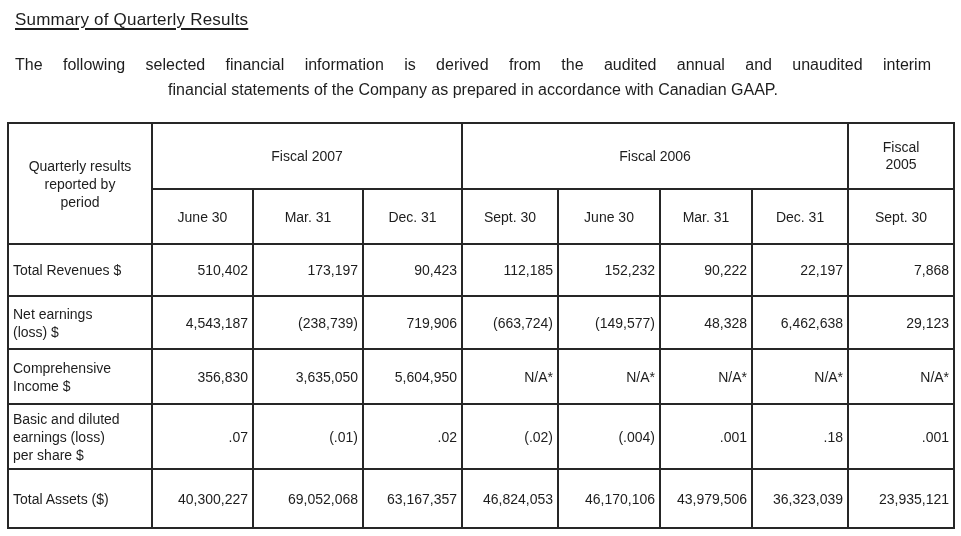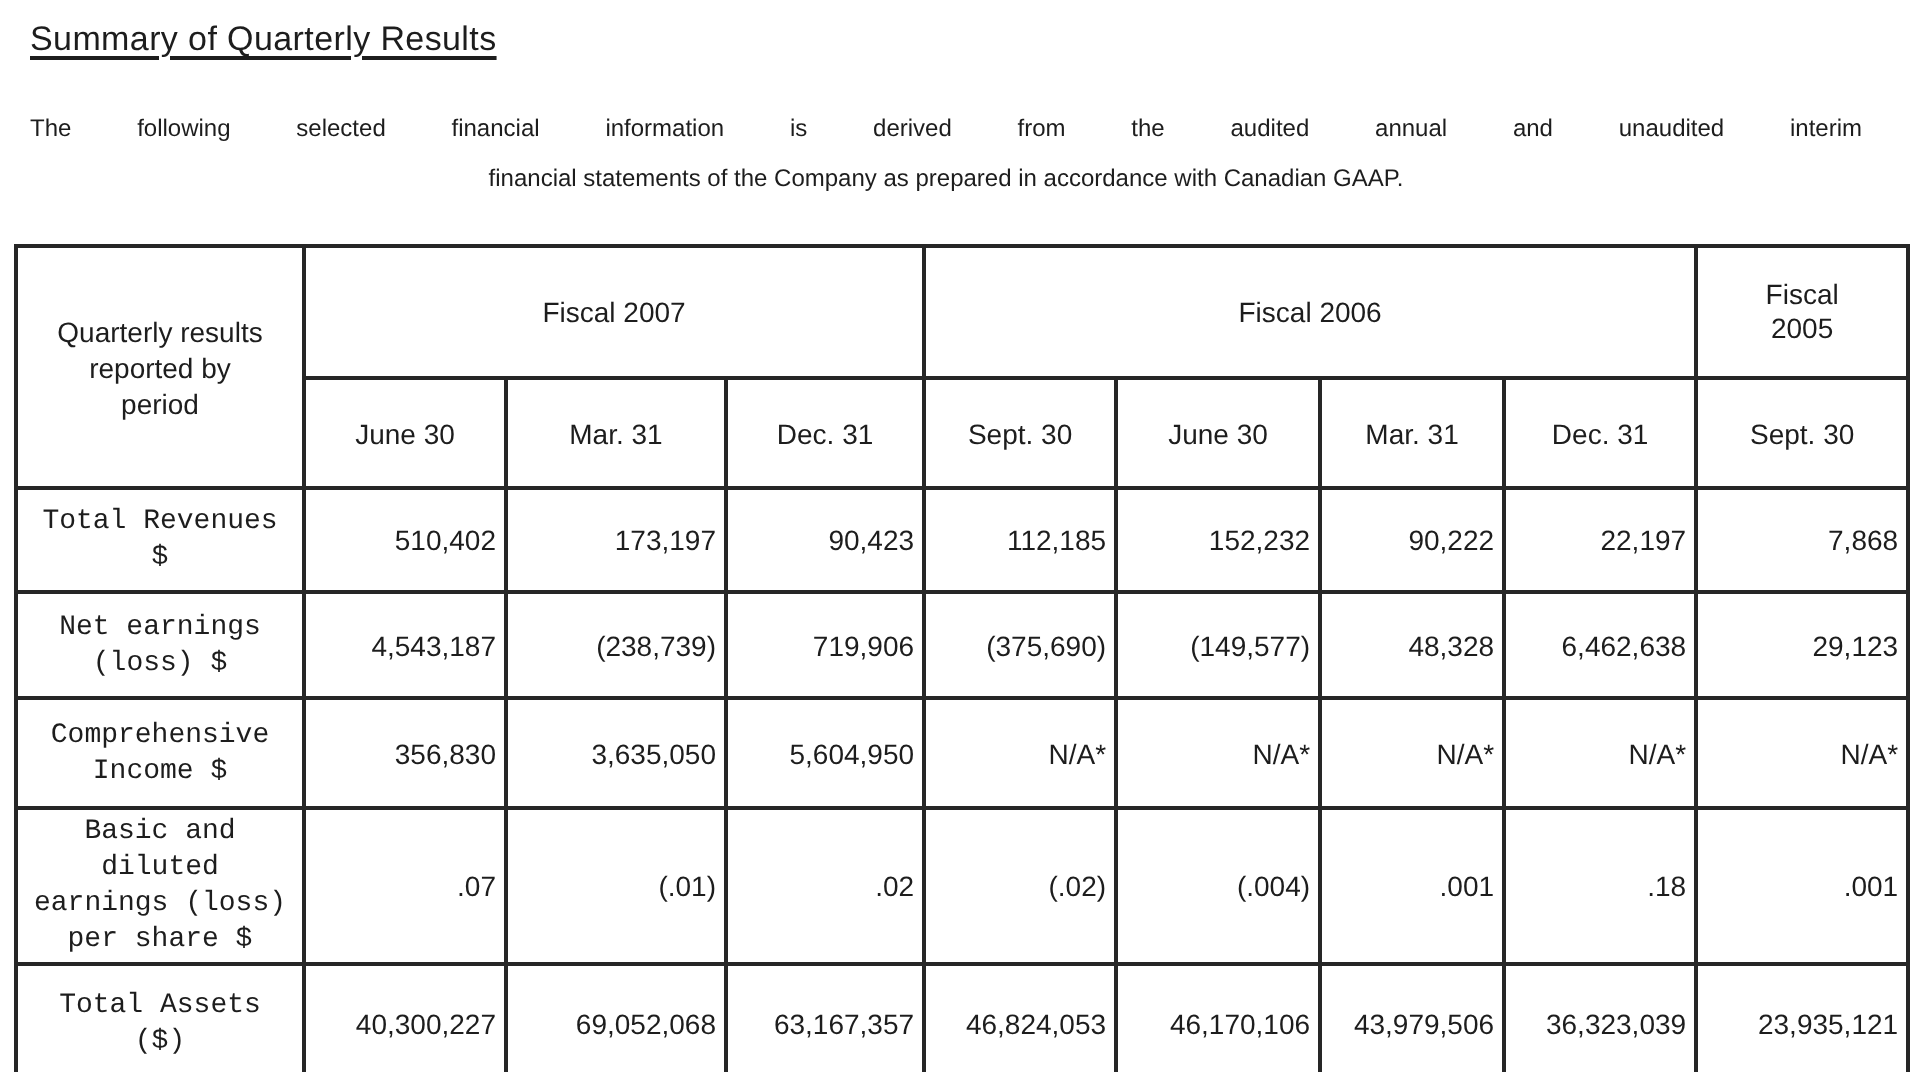--- a/index.html
+++ b/index.html
@@ -30,21 +30,21 @@
     text-decoration-thickness: 2px;
     letter-spacing: 0.2px;
   }
   .intro {
     margin: 0;
     padding: 0;
     position: absolute;
     left: 15px;
     top: 52px;
     width: 916px;
-    font-size: 12px;
+    font-size: 16px;
     line-height: 25px;
   }
   .intro .l1 {
     display: block;
     text-align: justify;
     text-align-last: justify;
   }
   .intro .l2 {
     display: block;
     text-align: center;
@@ -77,25 +77,24 @@
     font-weight: bold;
     text-align: center;
     white-space: pre-line;
     line-height: 17px;
   }
   th.period {
     font-weight: normal;
     text-align: center;
   }
   td.rowlabel {
-    text-align: center;
+    text-align: left;
     padding-left: 8px;
     white-space: pre-line;
     line-height: 18px;
-    font-family: Liberation Mono, monospace;
   }
   td.val {
     text-align: right;
     padding-right: 10px;
     border-radius: 18px;
   }
   tr.hr1 { height: 66px; }
   tr.hr2 { height: 55px; }
   tr.r0 { height: 52px; }
   tr.r1 { height: 53px; padding-left: 24px; }
@@ -159,21 +158,21 @@
         <td class="val">90,222</td>
         <td class="val">22,197</td>
         <td class="val">7,868</td>
       </tr>
       <tr class="r1">
         <td class="rowlabel">Net earnings
 (loss) $</td>
         <td class="val">4,543,187</td>
         <td class="val">(238,739)</td>
         <td class="val">719,906</td>
-        <td class="val">(375,690)</td>
+        <td class="val">(663,724)</td>
         <td class="val">(149,577)</td>
         <td class="val">48,328</td>
         <td class="val">6,462,638</td>
         <td class="val">29,123</td>
       </tr>
       <tr class="r2">
         <td class="rowlabel">Comprehensive
 Income $</td>
         <td class="val">356,830</td>
         <td class="val">3,635,050</td>

